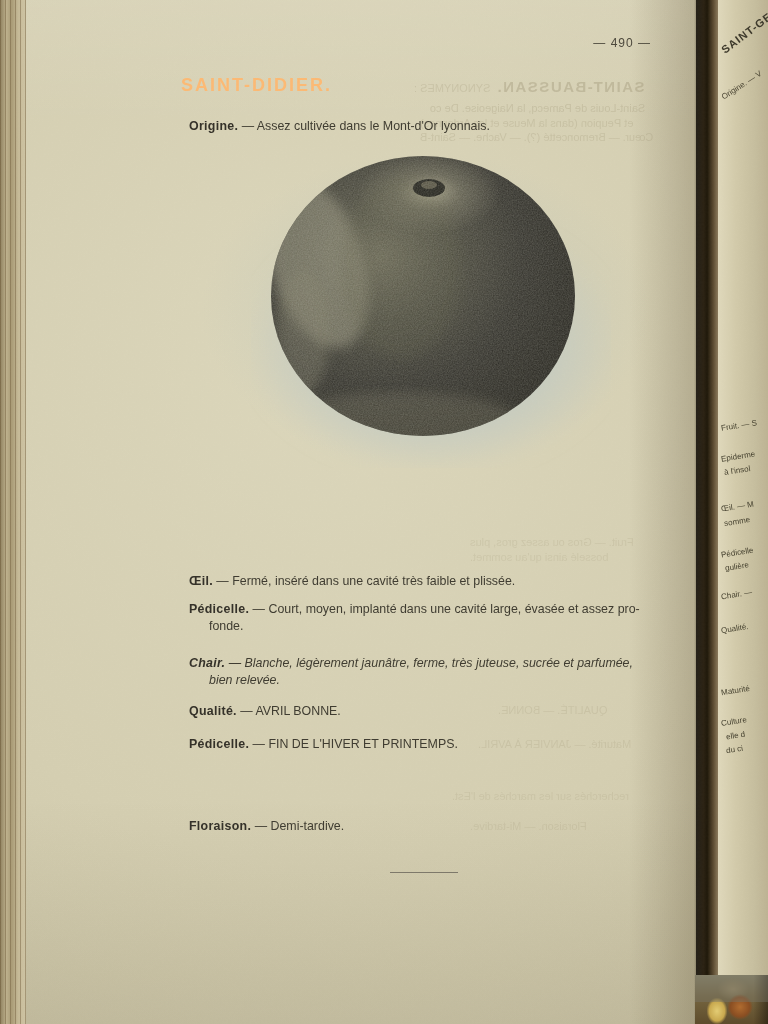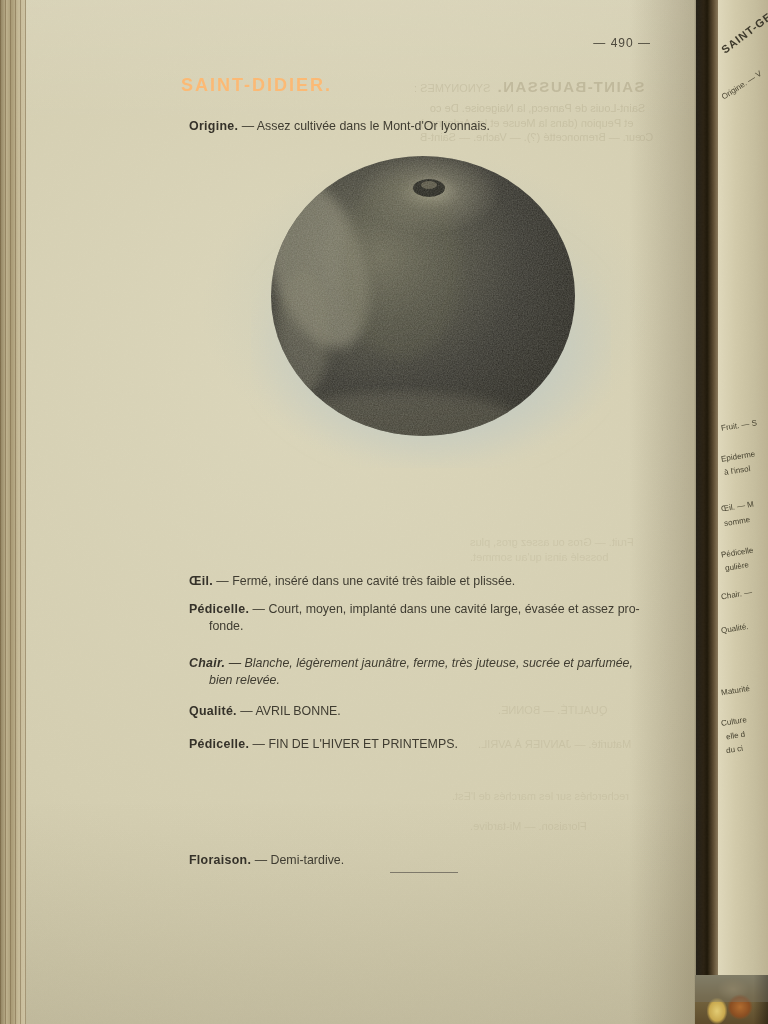--- a/index.html
+++ b/index.html
@@ -42,21 +42,21 @@
   }
   .entry{
     position:absolute;left:181px;width:560px;margin:8px;
     font-size:12.4px;line-height:17px;color:#3e3b30;
     white-space:pre-line;padding-left:20px;text-indent:-20px;
   }
   .entry b{font-weight:bold;color:#333028;letter-spacing:.3px;}
   .t-origine{top:110px;} .t-fruit{top:465px;} .t-epiderme{top:513px;}
   .t-oeil{top:565px;} .t-pedicelle{top:593px;} .t-chair{top:647px;font-style:italic;}
   .t-qualite{top:695px;} .t-maturite{top:728px;} .t-culture{top:763px;}
-  .t-floraison{top:844px;}
+  .t-floraison{top:810px;}
   .divider{
     position:absolute;left:390px;top:872px;width:68px;height:1px;
     background:#6e6a5e;opacity:.85;
   }
   
   .ghost{
     position:absolute;transform:scaleX(-1);color:#8e8463;
     font-size:11px;white-space:nowrap;pointer-events:none;
   }
   .ghost.bold{font-weight:bold;}

